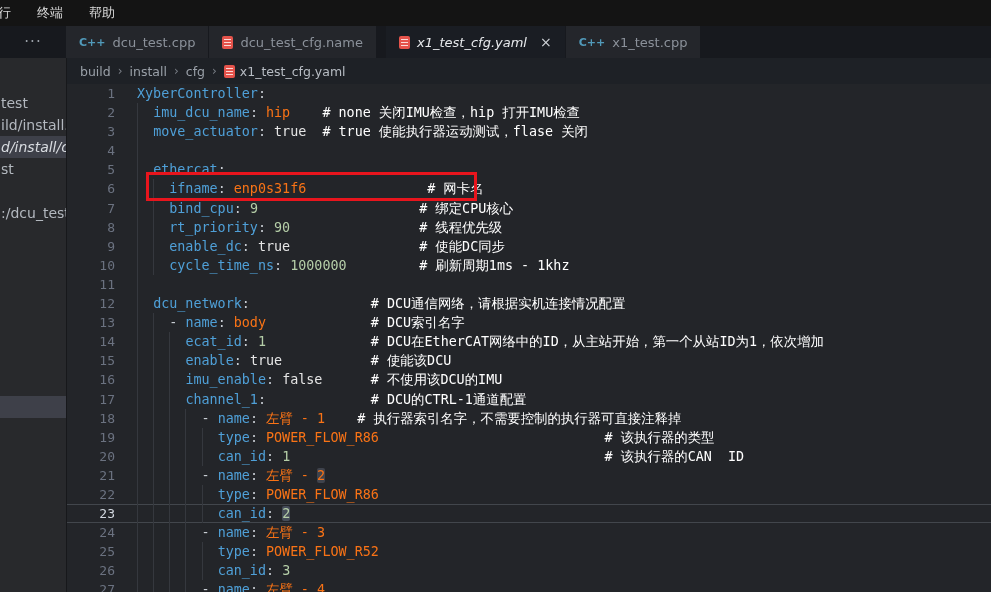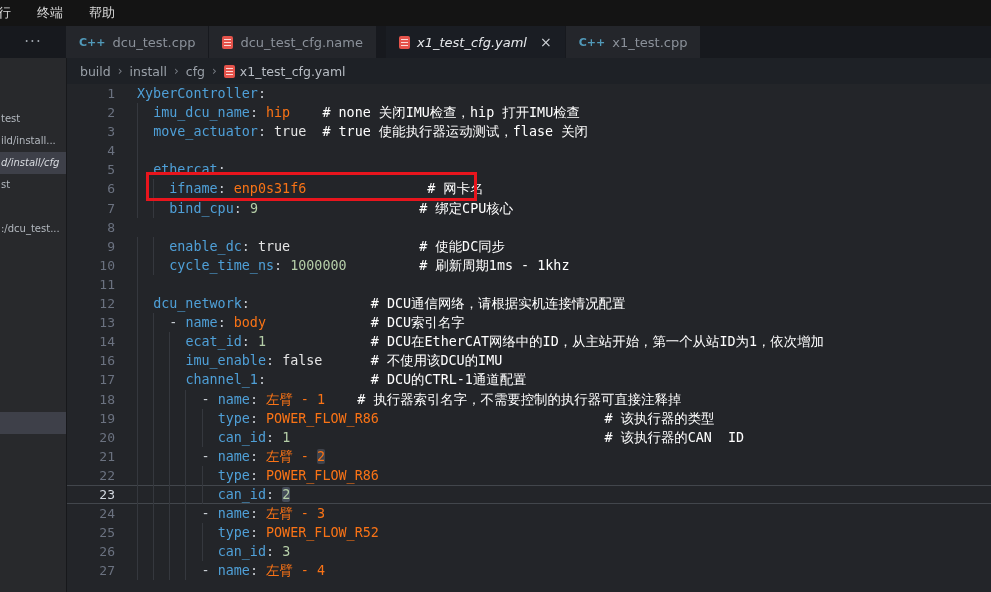--- a/index.html
+++ b/index.html
@@ -45,21 +45,21 @@
     color:#519aba; font-weight:bold; font-size:11px; flex:none;
     font-family:"DejaVu Sans", sans-serif; line-height:1;
   }
 
   
   .main { display:flex; height:534px; }
 
   
   .sidebar {
     width:67px; flex:none; background:#28292c; border-right:1px solid #17181b;
-    padding-top:50px; font-size:10px; color:#b3b8bf; overflow:hidden;
+    padding-top:34px; font-size:14px; color:#b3b8bf; overflow:hidden;
   }
   .sb-item { height:22px; line-height:22px; padding-left:1px; white-space:nowrap; }
   .sb-item.selected { background:#3e4049; color:#d8dbe0; }
   .sb-item.italic { font-style:italic; }
   .sb-spacer-sm { height:22px; }
   .sb-spacer-lg { height:172px; }
 
   
   .editor { flex:1; position:relative; background:#232529; overflow:hidden; }
   .breadcrumb {
@@ -186,20 +186,21 @@
         <div class="line">
           <span class="ln">6</span>
           <span class="lt"><span class="guide" style="left: 0px;"></span><span class="guide" style="left: 16.14px;"></span><span class="tk-d">    </span><span class="tk-k">ifname</span><span class="tk-p">:</span><span class="tk-d"> </span><span class="tk-s">enp0s31f6</span><span class="tk-d">               </span><span class="tk-c"># 网卡名</span></span>
         </div>
         <div class="line">
           <span class="ln">7</span>
           <span class="lt"><span class="guide" style="left: 0px;"></span><span class="guide" style="left: 16.14px;"></span><span class="tk-d">    </span><span class="tk-k">bind_cpu</span><span class="tk-p">:</span><span class="tk-d"> </span><span class="tk-n">9</span><span class="tk-d">                    </span><span class="tk-c"># 绑定CPU核心</span></span>
         </div>
         <div class="line">
           <span class="ln">8</span>
+          <span class="lt"><span class="guide" style="left: 0px;"></span><span class="guide" style="left: 16.14px;"></span><span class="tk-d">    </span><span class="tk-k">rt_priority</span><span class="tk-p">:</span><span class="tk-d"> </span><span class="tk-n">90</span><span class="tk-d">                </span><span class="tk-c"># 线程优先级</span></span>
         </div>
         <div class="line">
           <span class="ln">9</span>
           <span class="lt"><span class="guide" style="left: 0px;"></span><span class="guide" style="left: 16.14px;"></span><span class="tk-d">    </span><span class="tk-k">enable_dc</span><span class="tk-p">:</span><span class="tk-d"> </span><span class="tk-b">true</span><span class="tk-d">                </span><span class="tk-c"># 使能DC同步</span></span>
         </div>
         <div class="line">
           <span class="ln">10</span>
           <span class="lt"><span class="guide" style="left: 0px;"></span><span class="guide" style="left: 16.14px;"></span><span class="tk-d">    </span><span class="tk-k">cycle_time_ns</span><span class="tk-p">:</span><span class="tk-d"> </span><span class="tk-n">1000000</span><span class="tk-d">         </span><span class="tk-c"># 刷新周期1ms - 1khz</span></span>
         </div>
         <div class="line">
@@ -210,20 +211,24 @@
           <span class="ln">12</span>
           <span class="lt"><span class="guide" style="left: 0px;"></span><span class="tk-d">  </span><span class="tk-k">dcu_network</span><span class="tk-p">:</span><span class="tk-d">               </span><span class="tk-c"># DCU通信网络，请根据实机连接情况配置</span></span>
         </div>
         <div class="line">
           <span class="ln">13</span>
           <span class="lt"><span class="guide" style="left: 0px;"></span><span class="guide" style="left: 16.14px;"></span><span class="tk-d">    </span><span class="tk-p">- </span><span class="tk-k">name</span><span class="tk-p">:</span><span class="tk-d"> </span><span class="tk-s">body</span><span class="tk-d">             </span><span class="tk-c"># DCU索引名字</span></span>
         </div>
         <div class="line">
           <span class="ln">14</span>
           <span class="lt"><span class="guide" style="left: 0px;"></span><span class="guide" style="left: 16.14px;"></span><span class="guide" style="left: 32.28px;"></span><span class="tk-d">      </span><span class="tk-k">ecat_id</span><span class="tk-p">:</span><span class="tk-d"> </span><span class="tk-n">1</span><span class="tk-d">             </span><span class="tk-c"># DCU在EtherCAT网络中的ID，从主站开始，第一个从站ID为1，依次增加</span></span>
+        </div>
+        <div class="line">
+          <span class="ln">15</span>
+          <span class="lt"><span class="guide" style="left: 0px;"></span><span class="guide" style="left: 16.14px;"></span><span class="guide" style="left: 32.28px;"></span><span class="tk-d">      </span><span class="tk-k">enable</span><span class="tk-p">:</span><span class="tk-d"> </span><span class="tk-b">true</span><span class="tk-d">           </span><span class="tk-c"># 使能该DCU</span></span>
         </div>
         <div class="line">
           <span class="ln">16</span>
           <span class="lt"><span class="guide" style="left: 0px;"></span><span class="guide" style="left: 16.14px;"></span><span class="guide" style="left: 32.28px;"></span><span class="tk-d">      </span><span class="tk-k">imu_enable</span><span class="tk-p">:</span><span class="tk-d"> </span><span class="tk-b">false</span><span class="tk-d">      </span><span class="tk-c"># 不使用该DCU的IMU</span></span>
         </div>
         <div class="line">
           <span class="ln">17</span>
           <span class="lt"><span class="guide" style="left: 0px;"></span><span class="guide" style="left: 16.14px;"></span><span class="guide" style="left: 32.28px;"></span><span class="tk-d">      </span><span class="tk-k">channel_1</span><span class="tk-p">:</span><span class="tk-d">             </span><span class="tk-c"># DCU的CTRL-1通道配置</span></span>
         </div>
         <div class="line">

